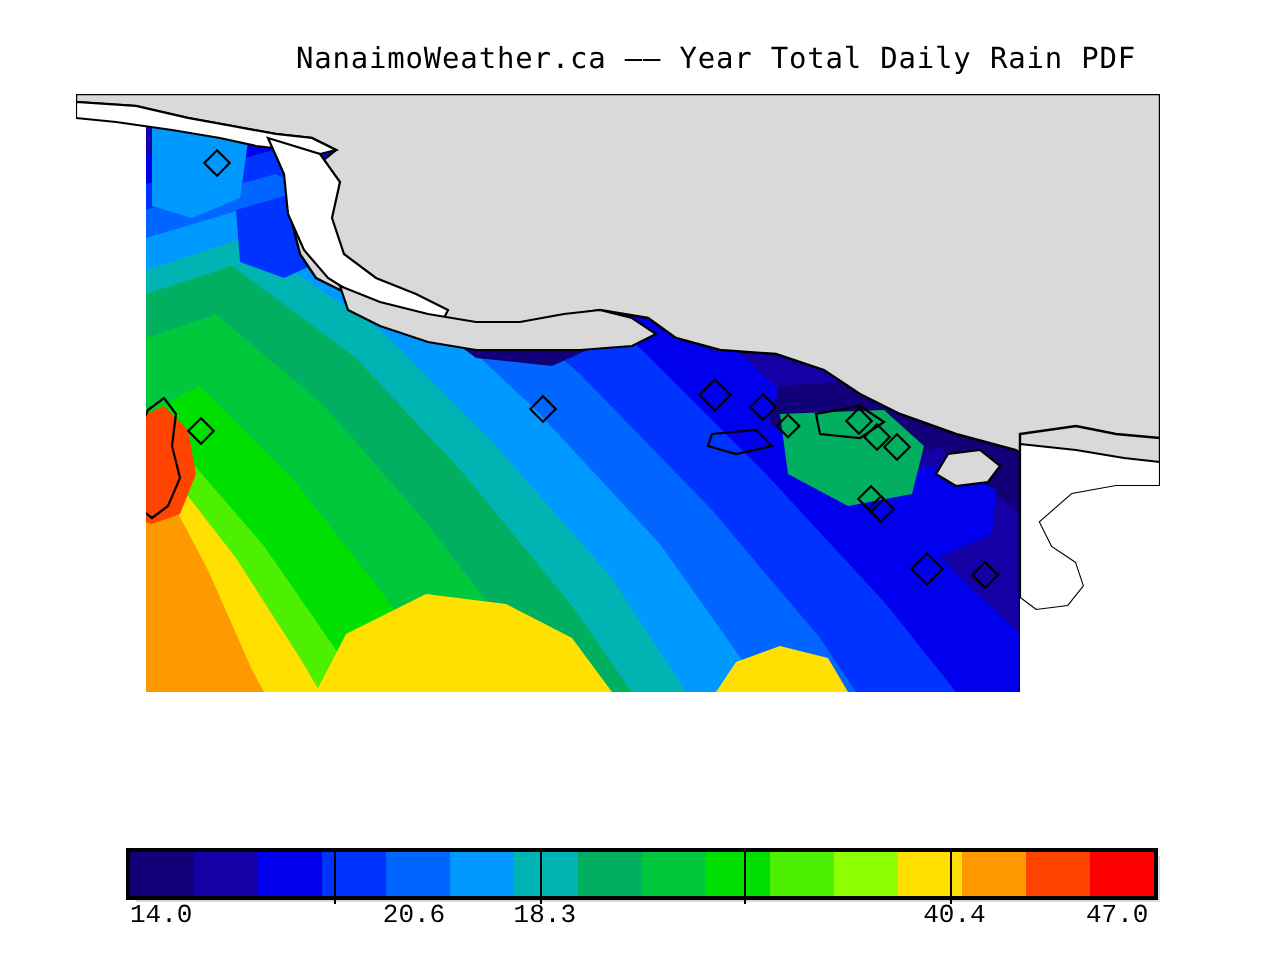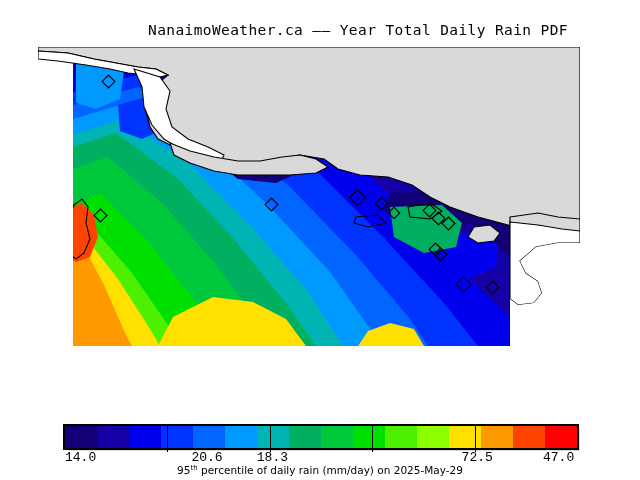--- a/index.html
+++ b/index.html
@@ -265,17 +265,16 @@
       <div class="cb-tickline" style="left: 102.4px;"></div>
       <div class="cb-tickline" style="left: 204.8px;"></div>
       <div class="cb-tickline" style="left: 307.2px;"></div>
       <div class="cb-tickline" style="left: 409.6px;"></div>
     </div>
   <div id="colorbar-ticklabels">
       <div class="cb-ticklabel" style="left: 65px;">14.0</div>
       <div class="cb-ticklabel" style="left: 154.4px; margin-left: 37px;">20.6</div>
       <div class="cb-ticklabel" style="left: 256.8px;">18.3</div>
       <div class="cb-ticklabel" style="left: 343px; margin-top: 35px;">33.8</div>
-      <div class="cb-ticklabel" style="left: 461.6px;">72.5</div>
+      <div class="cb-ticklabel" style="left: 461.6px;">40.4</div>
       <div class="cb-ticklabel" style="left: 543px;">47.0</div>
     </div>
-  <div id="colorbar-caption">95<sup>th</sup> percentile of daily rain (mm/day) on 2025-May-29</div>
 </div>
 
 </body></html>

